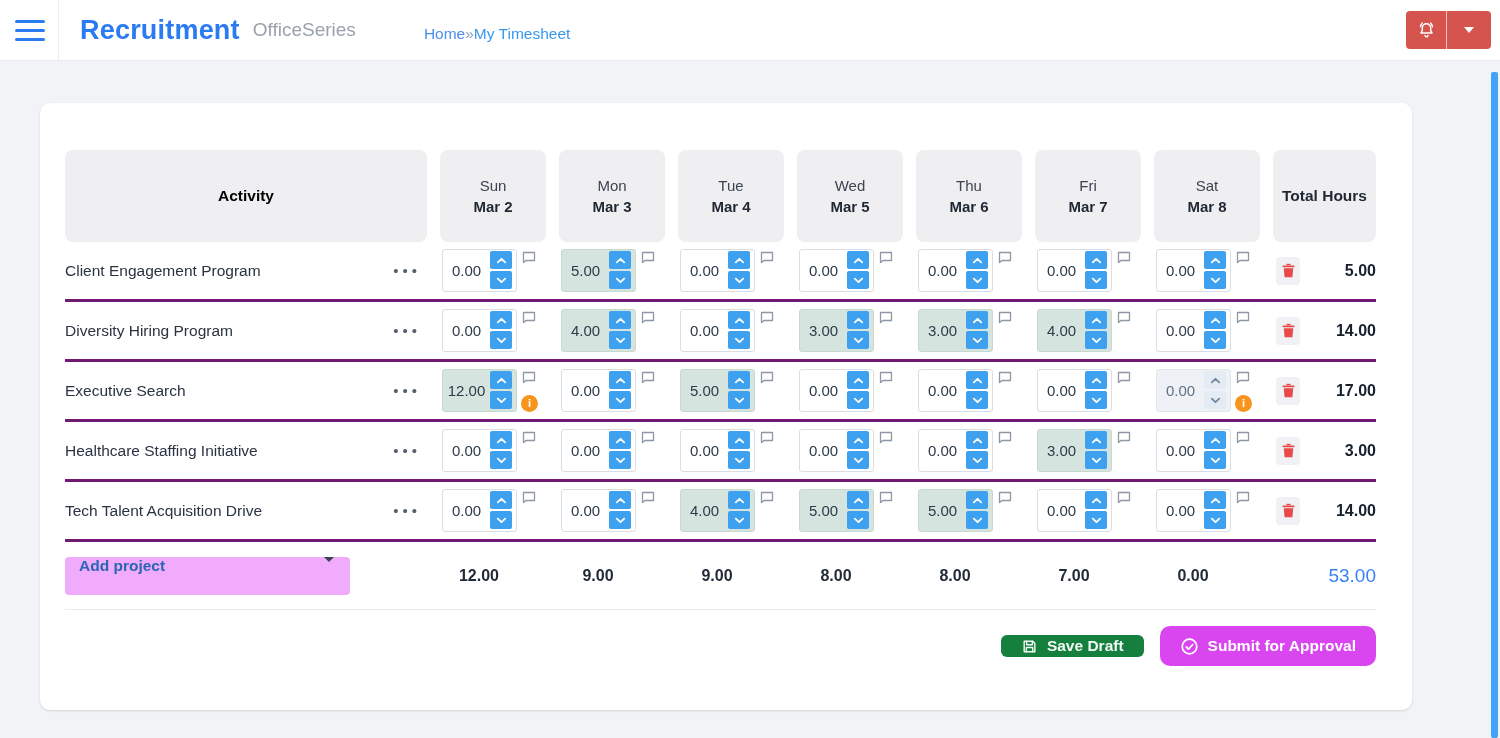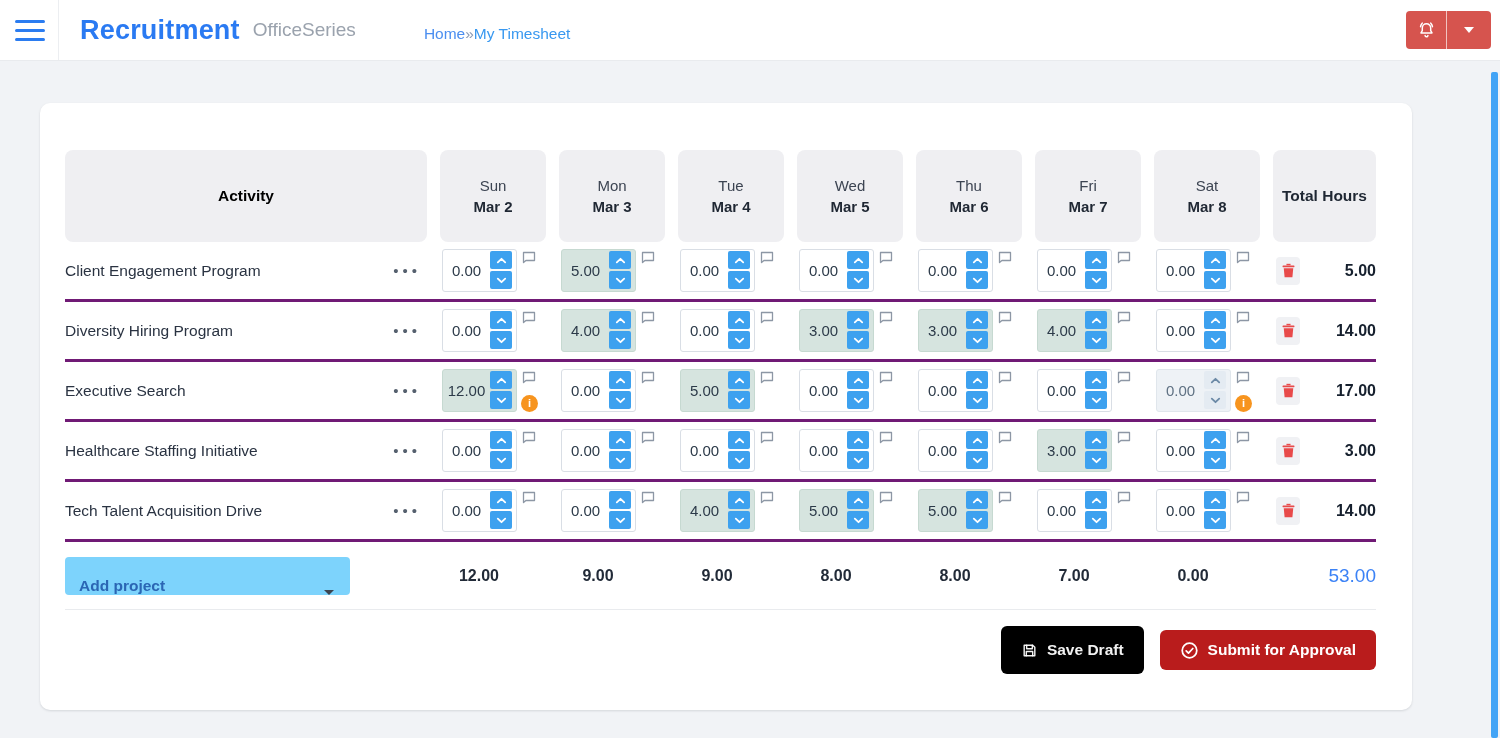--- a/index.html
+++ b/index.html
@@ -73,33 +73,33 @@
     display:flex; align-items:center; justify-content:center;
   }
 
   .total-cell { flex:1; display:flex; align-items:center; justify-content:space-between; height:100%; }
   .trash-btn { width:24px; height:28px; background:#f0f1f4; border-radius:4px; display:flex; align-items:center; justify-content:center; cursor:pointer; margin-left:3px; }
   .total-val { font-size:16px; font-weight:700; color:#16202e; }
 
   .totals-row { display:flex; gap:13px; align-items:center; height:68px; border-bottom:1px solid #e9ebee; }
   .add-project-cell { width:362px; }
   .add-project {
-    width:285px; height:38px; background:#7dd3fc; border-radius:4px;
-    display:flex; align-items:flex-end; justify-content:space-between;
+    width:285px; height:38px; background:#f0abfc; border-radius:4px;
+    display:flex; align-items:flex-start; justify-content:space-between;
     padding:0 16px 0 14px; cursor:pointer;
   }
   .add-project-label { color:#2b66b4; font-weight:700; font-size:15.5px; }
   .select-caret { width:0; height:0; border-left:5px solid transparent; border-right:5px solid transparent; border-top:5.5px solid #3c4450; }
   .day-total { width:106px; text-align:center; padding-right:28px; font-size:16px; font-weight:700; color:#222b38; }
   .grand-total-cell { flex:1; text-align:right; font-size:19px; font-weight:400; color:#3b82f6; }
 
   .actions { display:flex; justify-content:flex-end; align-items:center; gap:16px; margin-top:16px; }
   .btn { height:40px; border-radius:6px; border:none; display:flex; align-items:center; gap:9px; font-weight:700; font-size:15.5px; padding:0 20px; font-family:inherit; cursor:pointer; }
-  .btn-save { background:#000000; color:rgba(255,255,255,.95); height:48px; cursor:default; }
-  .btn-submit { background:#b91c1c; color:#ffffff; }
+  .btn-save { background:#15803d; color:rgba(255,255,255,.95); height:22px; cursor:default; }
+  .btn-submit { background:#d946ef; color:#ffffff;border-radius:10px; }
 </style>
 </head>
 <body>
 
 <header class="app-header">
   <div class="hamburger">
     <span></span>
     <span></span>
     <span></span>
   </div>

